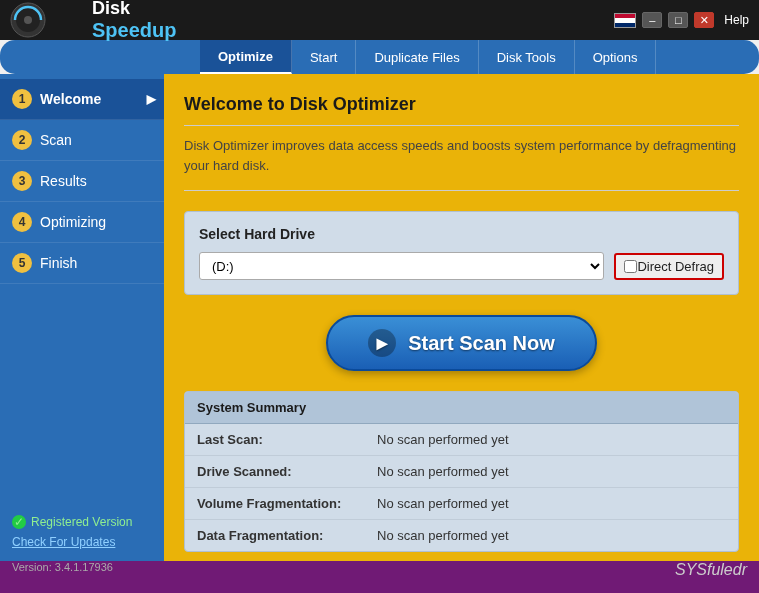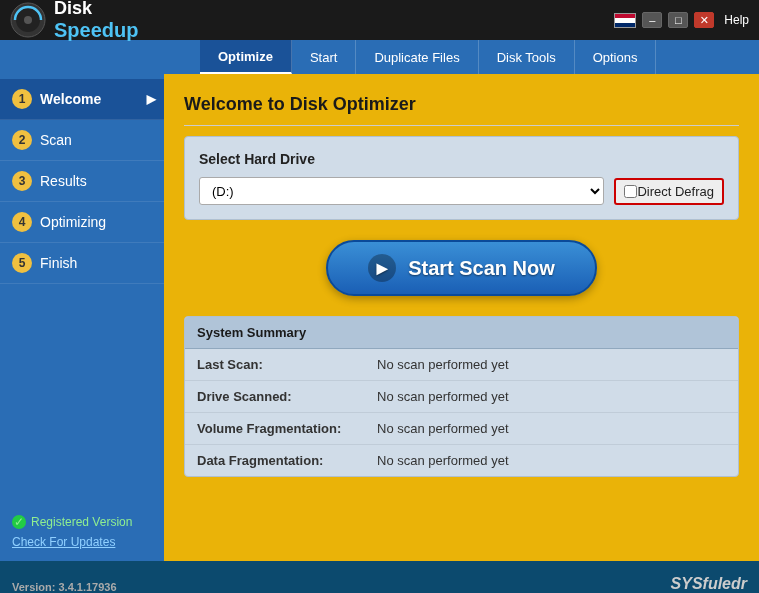--- a/index.html
+++ b/index.html
@@ -24,20 +24,21 @@
       height: 36px;
     }
     .logo-text {
       color: white;
       font-size: 18px;
       font-weight: bold;
       line-height: 1.1;
     }
     .logo-text span {
       display: block;
+      margin-left: 38px;
     }
     .logo-text .speedup {
       color: #4ec3f5;
       font-size: 20px;
     }
     .titlebar-right {
       display: flex;
       align-items: center;
       gap: 6px;
     }
@@ -71,20 +72,21 @@
       margin-left: 4px;
     }
 
     
     .navtabs {
       background: #2a6db5;
       height: 34px;
       display: flex;
       align-items: stretch;
       padding-left: 200px;
+      border-radius: 15px;
     }
     .navtab {
       padding: 0 18px;
       display: flex;
       align-items: center;
       color: white;
       font-size: 13px;
       cursor: pointer;
       border-right: 1px solid rgba(255,255,255,0.2);
     }
@@ -304,28 +306,27 @@
       color: #333;
     }
     .summary-table td:first-child {
       font-weight: bold;
       width: 180px;
     }
 
     
     .footer {
       height: 32px;
-      background: #0c4a6e;
-      display: flex;
-      align-items: flex-end;
+      background: #701a75;
+      display: flex;
+      align-items: flex-start;
       justify-content: space-between;
       padding: 0 12px;
       color: #aaa;
       font-size: 11px;
-      font-weight: bold;
     }
     .footer-brand {
       color: #ccc;
       font-size: 16px;
       font-style: italic;
     }
   </style>
 </head>
 <body>
 
@@ -381,20 +382,21 @@
       <span>Optimizing</span>
     </div>
     <div class="sidebar-item">
       <div class="sidebar-num">5</div>
       <span>Finish</span>
     </div>
   </div>
 
   <div class="content" style="position:relative;">
     <div class="content-title">Welcome to Disk Optimizer</div>
+    <div class="content-desc">Disk Optimizer improves data access speeds and boosts system performance by defragmenting your hard disk.</div>
 
     <div class="hd-section">
       <div class="hd-label">Select Hard Drive</div>
       <div class="hd-controls">
         <select class="hd-select">
           <option>(D:)</option>
         </select>
         <div class="direct-defrag">
           <input type="checkbox" id="directDefrag" style="">
           <label for="directDefrag">Direct Defrag</label>

